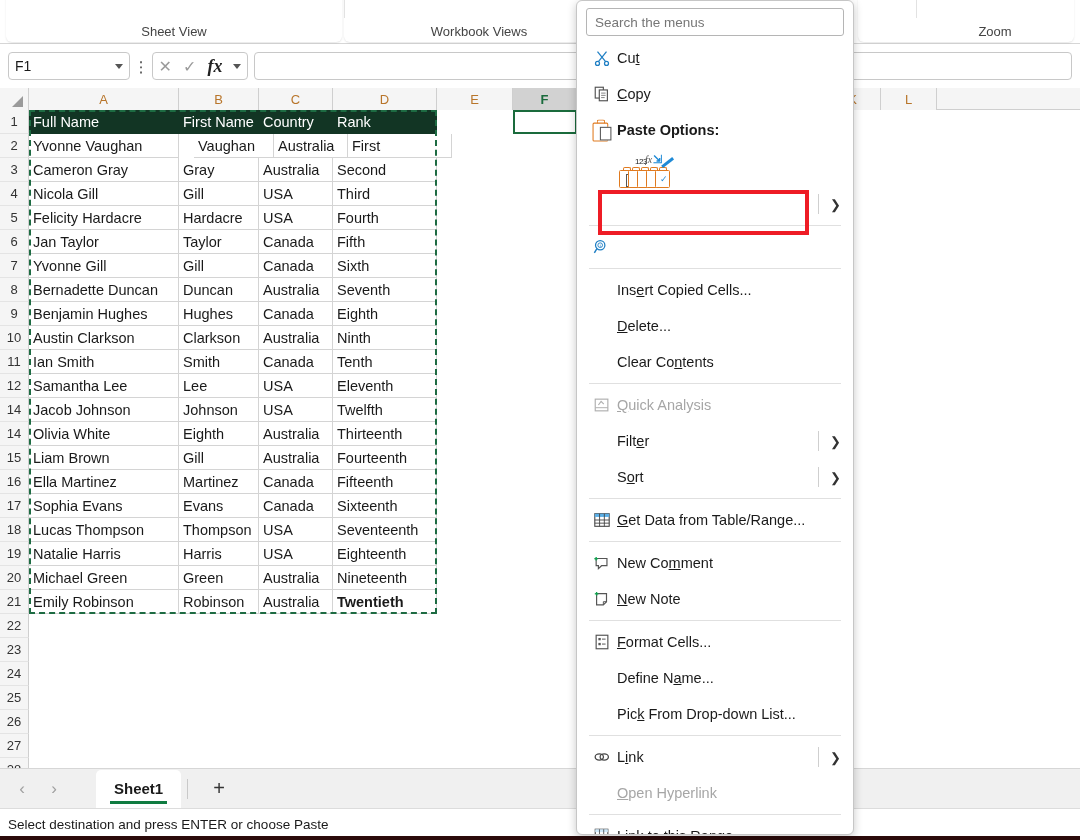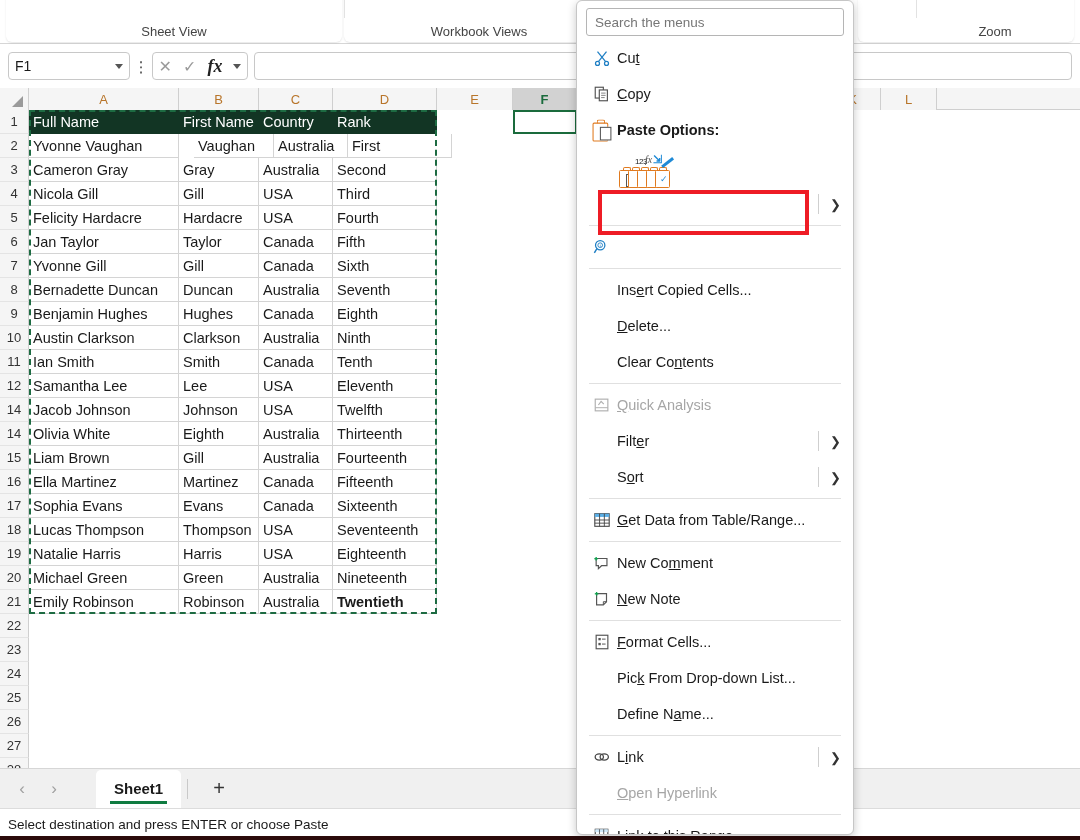--- a/index.html
+++ b/index.html
@@ -903,25 +903,25 @@
             <rect x="6" y="5.5" width="2.6" height="2.6" fill="#555"></rect>
             <rect x="6" y="11" width="2.6" height="2.6" fill="#555"></rect>
             <line x1="10" y1="6.8" x2="14" y2="6.8" stroke="#555" stroke-width="1.1"></line>
             <line x1="10" y1="12.3" x2="14" y2="12.3" stroke="#555" stroke-width="1.1"></line>
           </svg>
         </span>
         <span class="lbl"><u>F</u>ormat Cells...</span>
       </div>
       <div class="mi">
         <span class="ico"></span>
+        <span class="lbl">Define N<u>a</u>me...</span>
+      </div>
+      <div class="mi">
+        <span class="ico"></span>
         <span class="lbl">Pic<u>k</u> From Drop-down List...</span>
-      </div>
-      <div class="mi">
-        <span class="ico"></span>
-        <span class="lbl">Define N<u>a</u>me...</span>
       </div>
       <div class="msep"></div>
       <div class="mi">
         <span class="ico">
           <svg width="18" height="18" viewBox="0 0 20 20">
             <ellipse cx="7" cy="10" rx="4.6" ry="3.4" fill="none" stroke="#444" stroke-width="1.4"></ellipse>
             <ellipse cx="12.5" cy="10" rx="4.6" ry="3.4" fill="none" stroke="#444" stroke-width="1.4"></ellipse>
           </svg>
         </span>
         <span class="lbl">L<u>i</u>nk</span>

